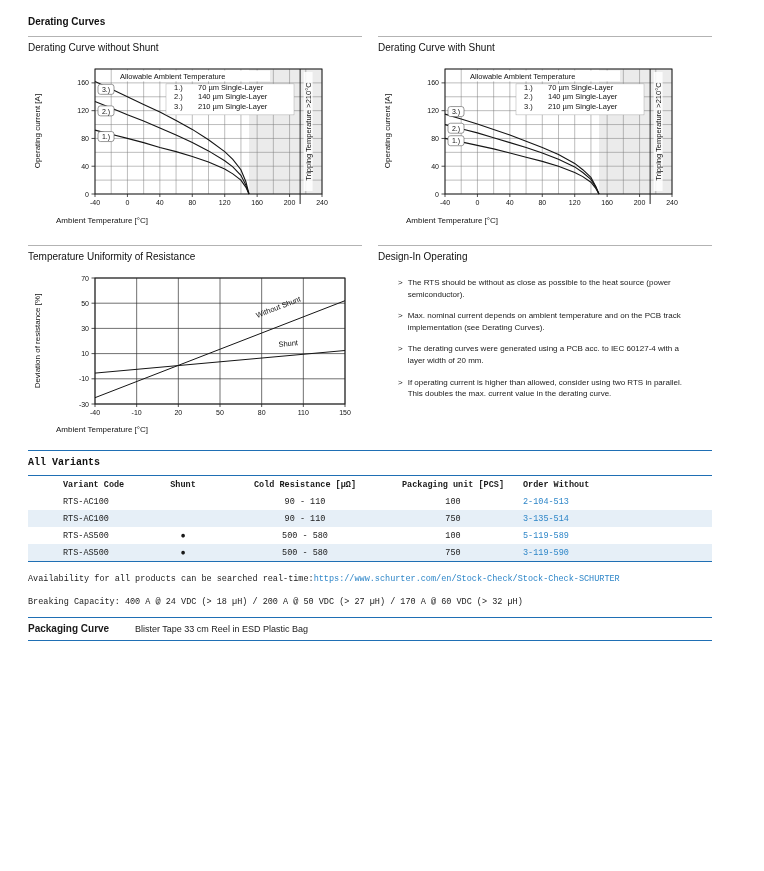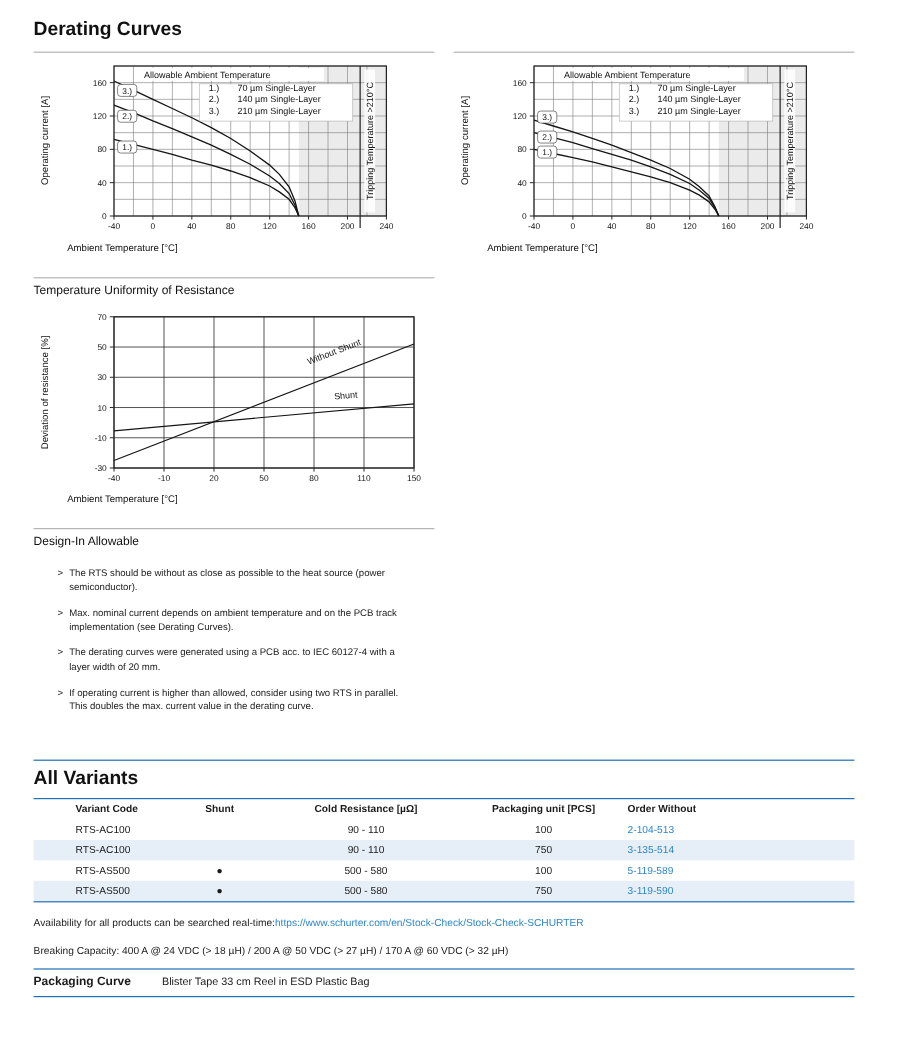--- a/index.html
+++ b/index.html
@@ -3,36 +3,36 @@
 <meta charset="utf-8">
 <style>
   * { margin:0; padding:0; box-sizing:border-box; }
   html,body { background:#fff; }
   body {
     width:764px; height:871px; position:relative; overflow:hidden;
     font-family:"Liberation Sans", sans-serif; color:#1a1a1a;
     --blue:#1f6fb4; --link:#2e86c8; --alt:#e6eff7; --shade:#ebebeb;
   }
   .page { position:absolute; left:28px; top:16px; width:684px; }
-  h1.sec { font-size:16px; font-weight:bold; color:#111; margin-bottom:9px; }
+  h1.sec { font-size:10px; font-weight:bold; color:#111; margin-bottom:9px; }
   .cols { display:flex; gap:16px; }
   .col  { width:334px; }
   .rule-gray { border-top:1px solid #b3b3b3; margin-bottom:5px; }
   .rule-blue { border-top:1.5px solid var(--blue); }
   h2.sub { font-size:10px; font-weight:normal; color:#111; margin-bottom:10px; }
   svg.chart { display:block; overflow:visible; }
   svg text { fill:#111; font-family:"Liberation Sans", sans-serif; }
   svg text.tick { font-size:7px; }
   svg text.cht  { font-size:7.5px; }
   svg text.axl  { font-size:8px; }
-  .row2 { margin-top:16px;flex-direction:column; }
+  .row2 { margin-top:16px; }
   .bullets { margin:15px 0 0 20px; width:300px; font-size:8px; line-height:1.45; color:#222; }
   .bullet { display:flex; gap:5px; margin-bottom:10px; }
   .bullet .mk { flex:0 0 auto; }
-  .variants { margin-top:28px; }
+  .variants { margin-top:12px;font-family:Liberation Mono, monospace; }
   .variants h1.sec { margin:6px 0 7px 0; }
   .vhead,.vrow { display:grid; grid-template-columns:85px 70px 174px 122px 1fr;
     align-items:center; height:17px; padding-left:35px; font-size:8.5px; }
   .vhead { font-weight:bold; }
   .c-left { text-align:left; } .c-center { text-align:center; }
   .c-order { padding-left:9px; }
   .vrow.alt { background:var(--alt); }
   a { color:var(--link); text-decoration:none; }
   .note { font-size:8.5px; color:#222; margin-top:12px; }
   .note + .note { margin-top:13px; }
@@ -44,20 +44,21 @@
 </head>
 <body style="--blue: #1f6fb4; --link: #2e86c8; --alt: #e6eff7; --shade: #ebebeb;">
 
 <div class="page">
 
   <h1 class="sec">Derating Curves</h1>
 
   <div class="cols">
     <div class="col">
       <div class="rule-gray"></div>
+      <h2 class="sub">Derating Curve without Shunt</h2>
       <svg class="chart" width="334" height="166">
         <text class="axl" x="12" y="68" transform="rotate(-90 12 68)" text-anchor="middle">Operating current [A]</text>
         <text class="axl" x="28" y="160">Ambient Temperature [°C]</text>
       <rect x="221.0357142857143" y="6" width="72.9642857142857" height="125" fill="var(--shade)"></rect>
           <g stroke="#7a7a7a" stroke-width="0.5">
             <line x1="67" y1="6" x2="67" y2="131"></line>
             <line x1="83.21428571428571" y1="6" x2="83.21428571428571" y2="131"></line>
             <line x1="99.42857142857142" y1="6" x2="99.42857142857142" y2="131"></line>
             <line x1="115.64285714285714" y1="6" x2="115.64285714285714" y2="131"></line>
             <line x1="131.85714285714283" y1="6" x2="131.85714285714283" y2="131"></line>
@@ -139,20 +140,21 @@
             <rect x="70" y="21.33333333333333" width="16" height="10" rx="2.5" fill="#fff" stroke="#555" stroke-width="0.6"></rect>
             <text x="78" y="29.033333333333328" text-anchor="middle" class="tick">3.)</text>
           </g>
           <line x1="272.11071428571427" y1="6" x2="272.11071428571427" y2="141" stroke="#222" stroke-width="1"></line>
           <rect x="275.61071428571427" y="9" width="9" height="119" fill="#fff" opacity="0.85"></rect>
           <text x="280.11071428571427" y="71" transform="rotate(-90 280.11071428571427 68.5)" text-anchor="middle" class="cht">Tripping Temperature &gt;210°C</text>
         </svg>
     </div>
     <div class="col">
       <div class="rule-gray"></div>
+      <h2 class="sub">Derating Curve with Shunt</h2>
       <svg class="chart" width="334" height="166">
         <text class="axl" x="12" y="68" transform="rotate(-90 12 68)" text-anchor="middle">Operating current [A]</text>
         <text class="axl" x="28" y="160">Ambient Temperature [°C]</text>
       <rect x="221.0357142857143" y="6" width="72.9642857142857" height="125" fill="var(--shade)"></rect>
           <g stroke="#7a7a7a" stroke-width="0.5">
             <line x1="67" y1="6" x2="67" y2="131"></line>
             <line x1="83.21428571428571" y1="6" x2="83.21428571428571" y2="131"></line>
             <line x1="99.42857142857142" y1="6" x2="99.42857142857142" y2="131"></line>
             <line x1="115.64285714285714" y1="6" x2="115.64285714285714" y2="131"></line>
             <line x1="131.85714285714283" y1="6" x2="131.85714285714283" y2="131"></line>
@@ -295,21 +297,21 @@
             <line x1="63.5" y1="6" x2="67" y2="6" stroke="#222" stroke-width="0.8"></line>
           </g>
           <path d="M67.0,125.7 L317.0,28.7" fill="none" stroke="#151515" stroke-width="1"></path>
           <text x="251.21052631578945" y="37.5" transform="rotate(-21 251.21052631578945 37.5)" text-anchor="middle" class="cht">Without Shunt</text>
           <path d="M67.0,101.1 L317.0,78.5" fill="none" stroke="#151515" stroke-width="1"></path>
           <text x="260.42105263157896" y="74.03999999999999" transform="rotate(-5 260.42105263157896 74.03999999999999)" text-anchor="middle" class="cht">Shunt</text>
         </svg>
     </div>
     <div class="col">
       <div class="rule-gray"></div>
-      <h2 class="sub">Design-In Allowable</h2>
+      <h2 class="sub">Design-In Operating</h2>
       <div class="bullets">
           <div class="bullet">
             <span class="mk">&gt;</span>
             <span>The RTS should be without as close as possible to the heat source (power semiconductor).</span>
           </div>
           <div class="bullet">
             <span class="mk">&gt;</span>
             <span>Max. nominal current depends on ambient temperature and on the PCB track implementation (see Derating Curves).</span>
           </div>
           <div class="bullet">

